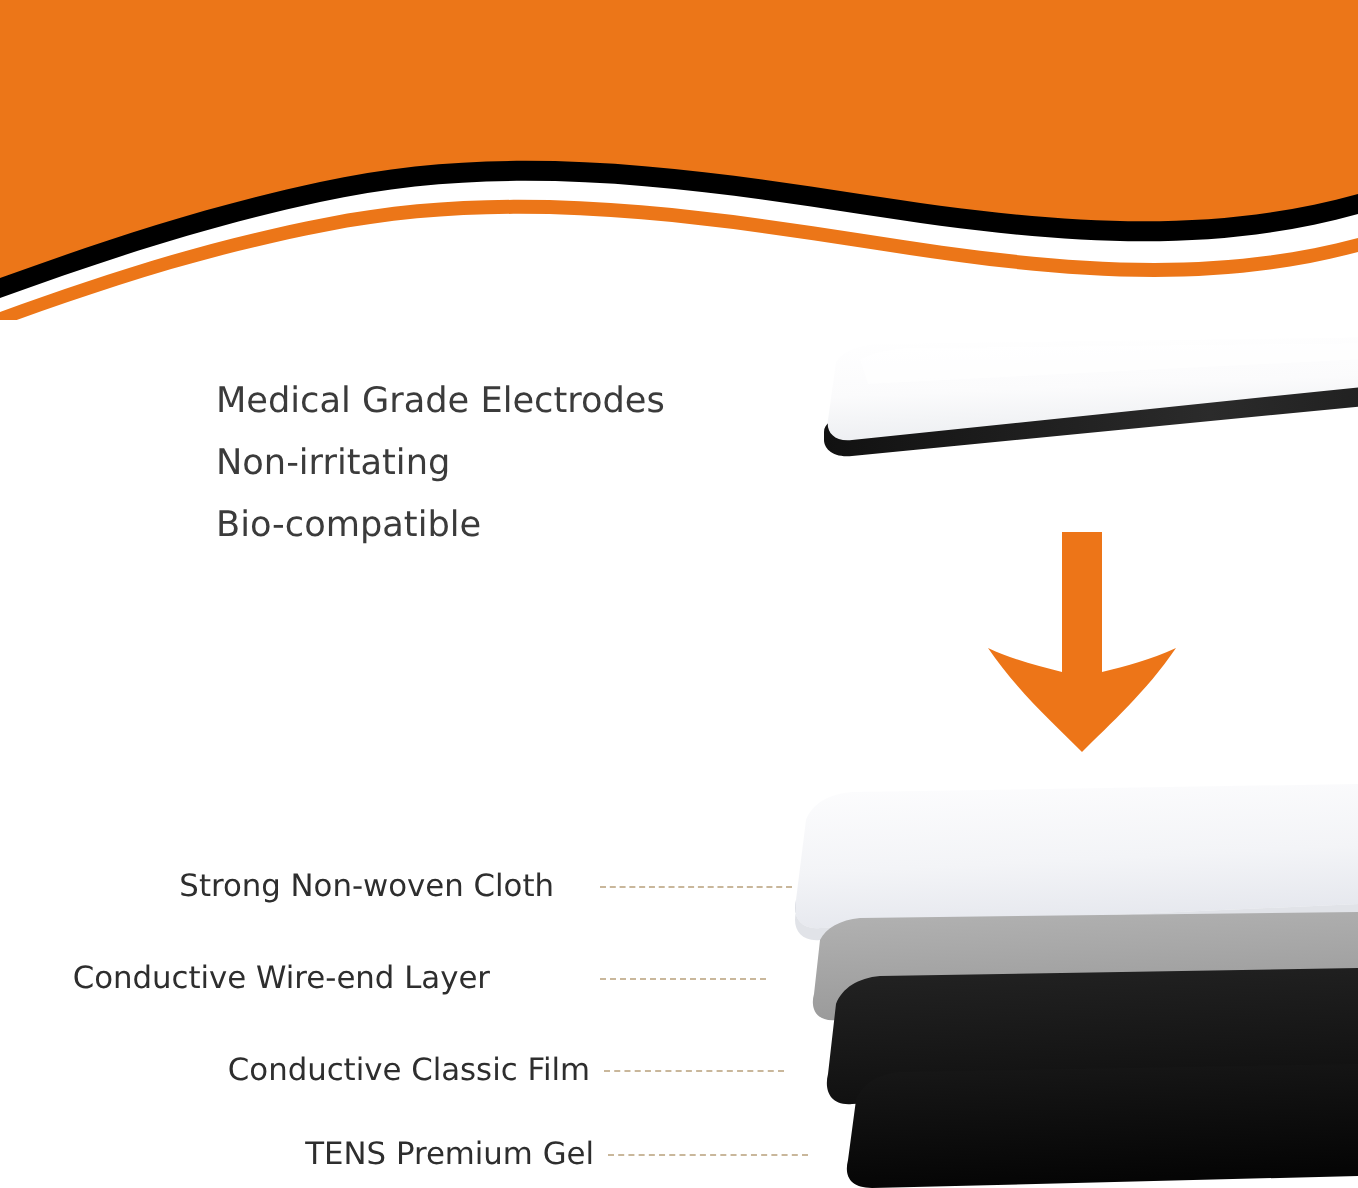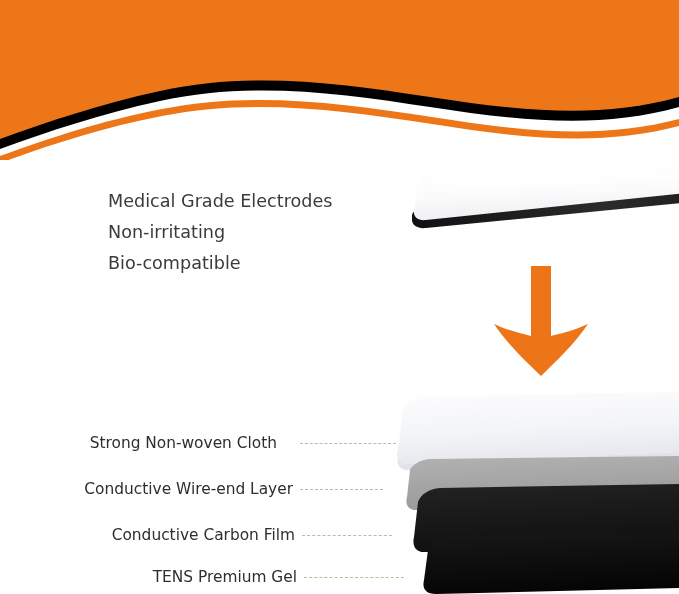--- a/index.html
+++ b/index.html
@@ -245,27 +245,27 @@
     </svg>
   </div>
 
   <div id="callouts">
 
     <div class="callout-row" style="top:26px; width:396px;gap:16px;">
       <span class="callout-label">Strong Non-woven Cloth</span>
       <span class="callout-leader" style="width:96px;"></span>
     </div>
 
-    <div class="callout-row" style="top:72px; width:383px;">
+    <div class="callout-row" style="top:72px; width:383px;gap:48px;">
       <span class="callout-label">Conductive Wire-end Layer</span>
       <span class="callout-leader" style="width:83px;"></span>
     </div>
 
     <div class="callout-row" style="top:118px; width:392px;">
-      <span class="callout-label">Conductive Carbon Film</span>
+      <span class="callout-label">Conductive Classic Film</span>
       <span class="callout-leader" style="width:90px;"></span>
     </div>
 
     <div class="callout-row" style="top:160px; width:404px;align-items:center;">
       <span class="callout-label">TENS Premium Gel</span>
       <span class="callout-leader" style="width:100px;"></span>
     </div>
 
   </div>
 

